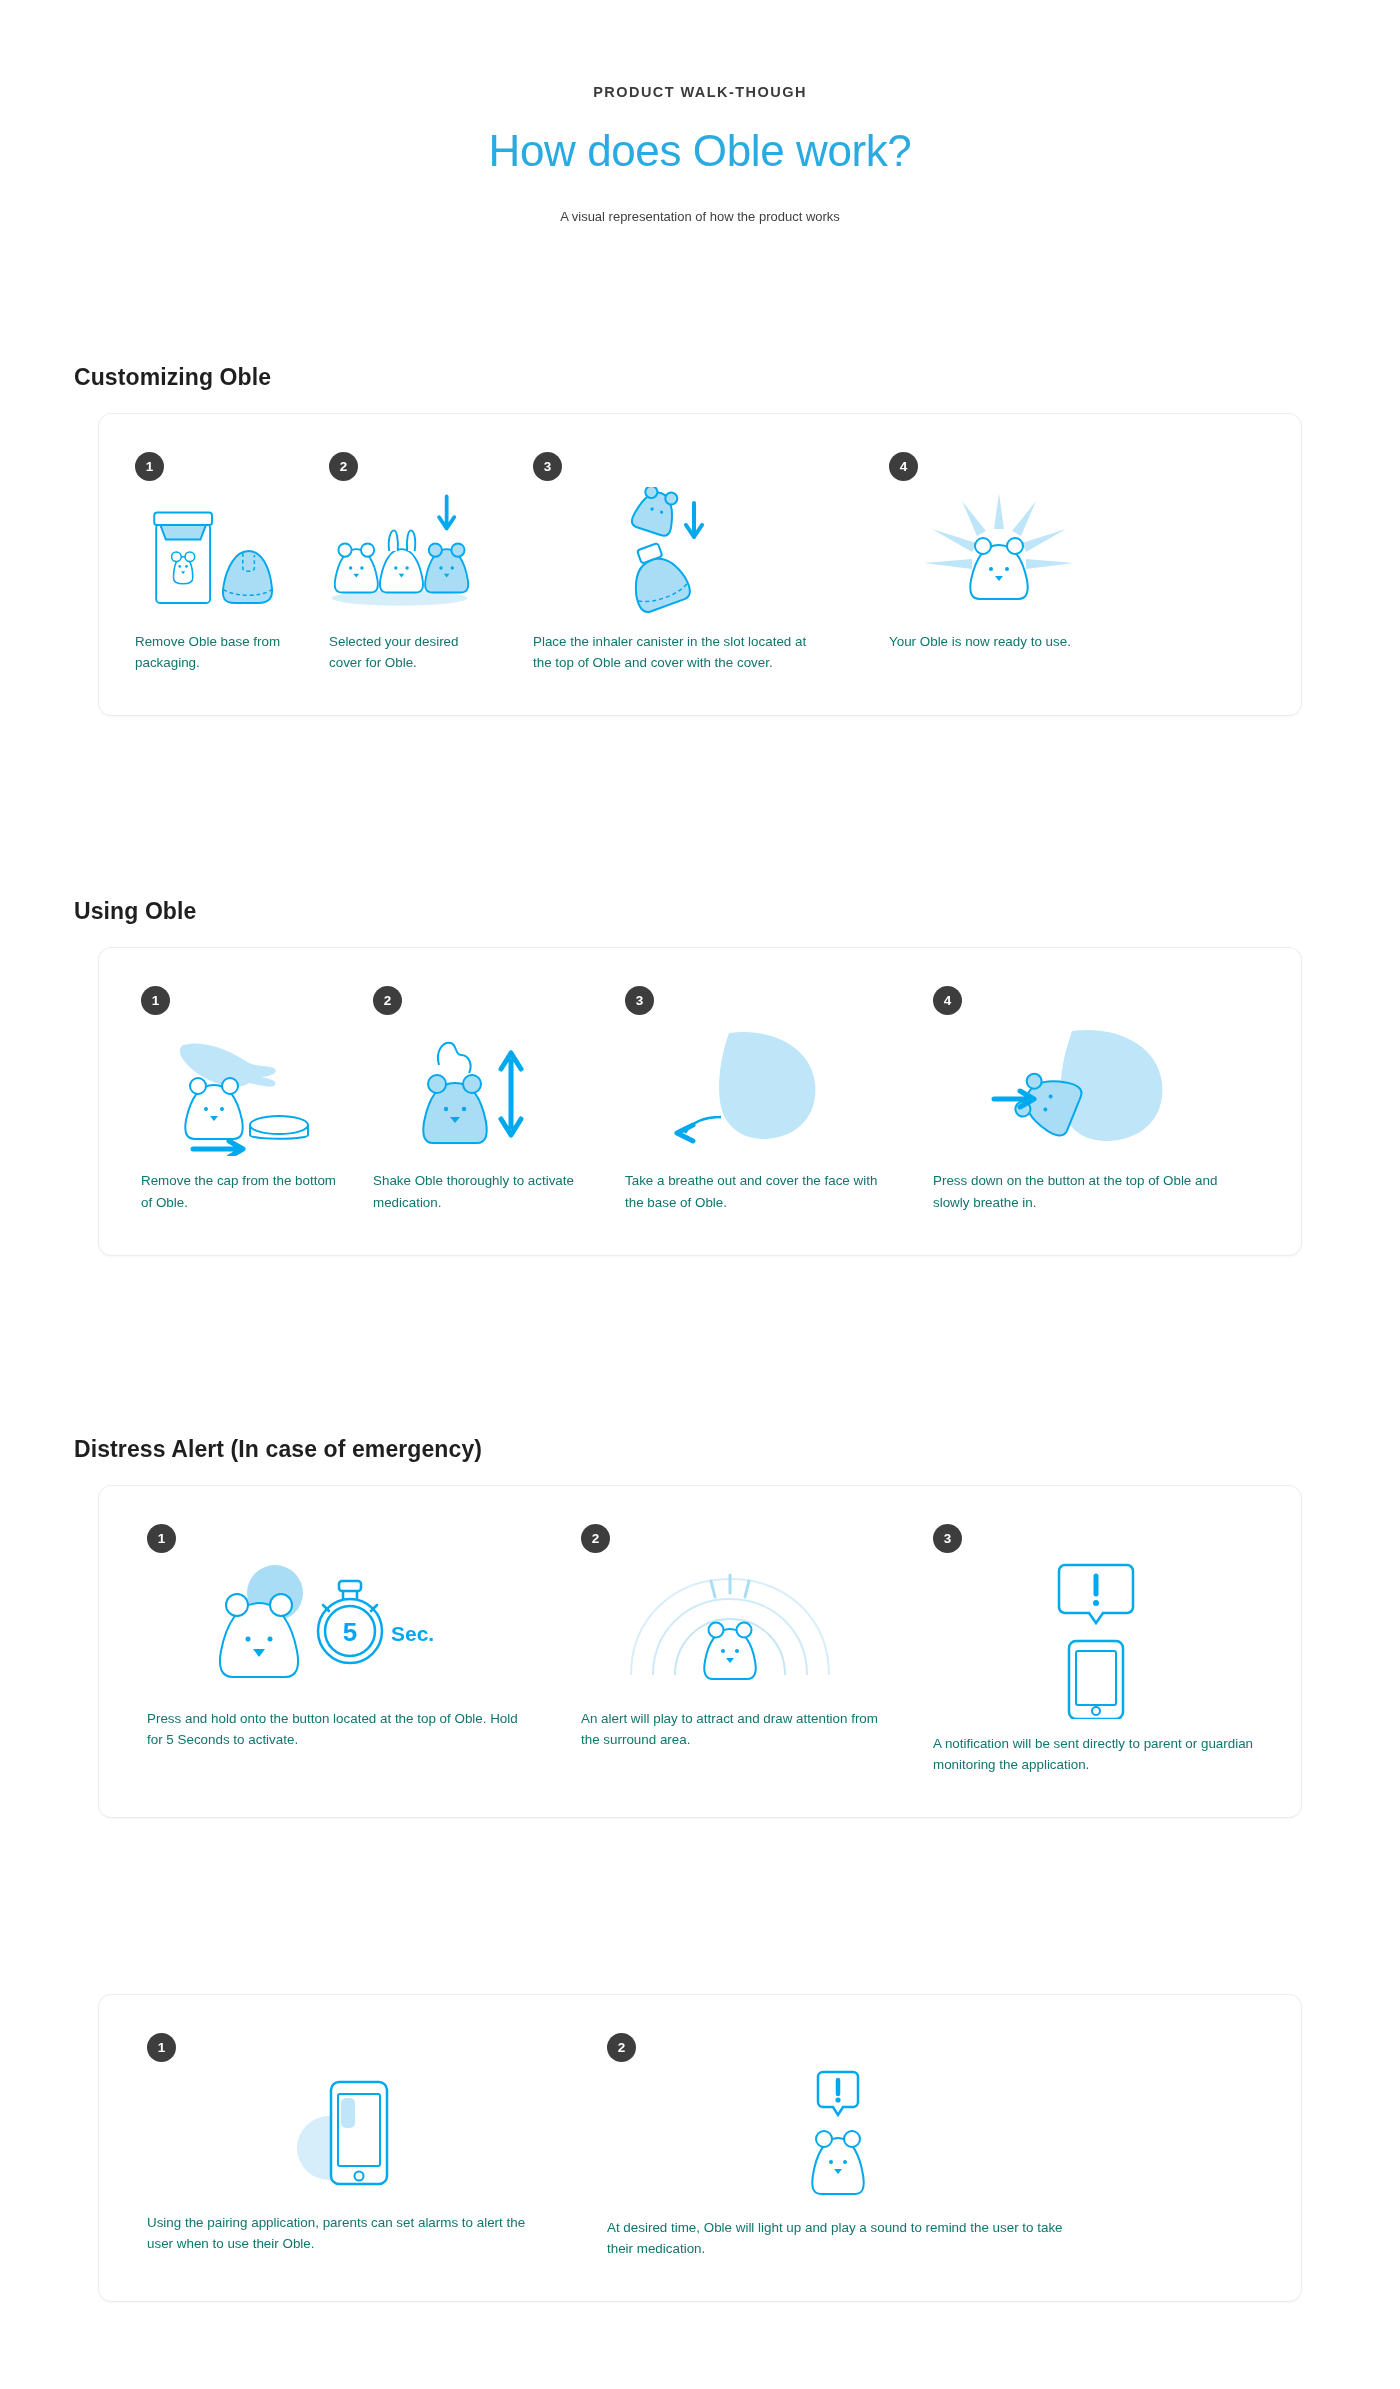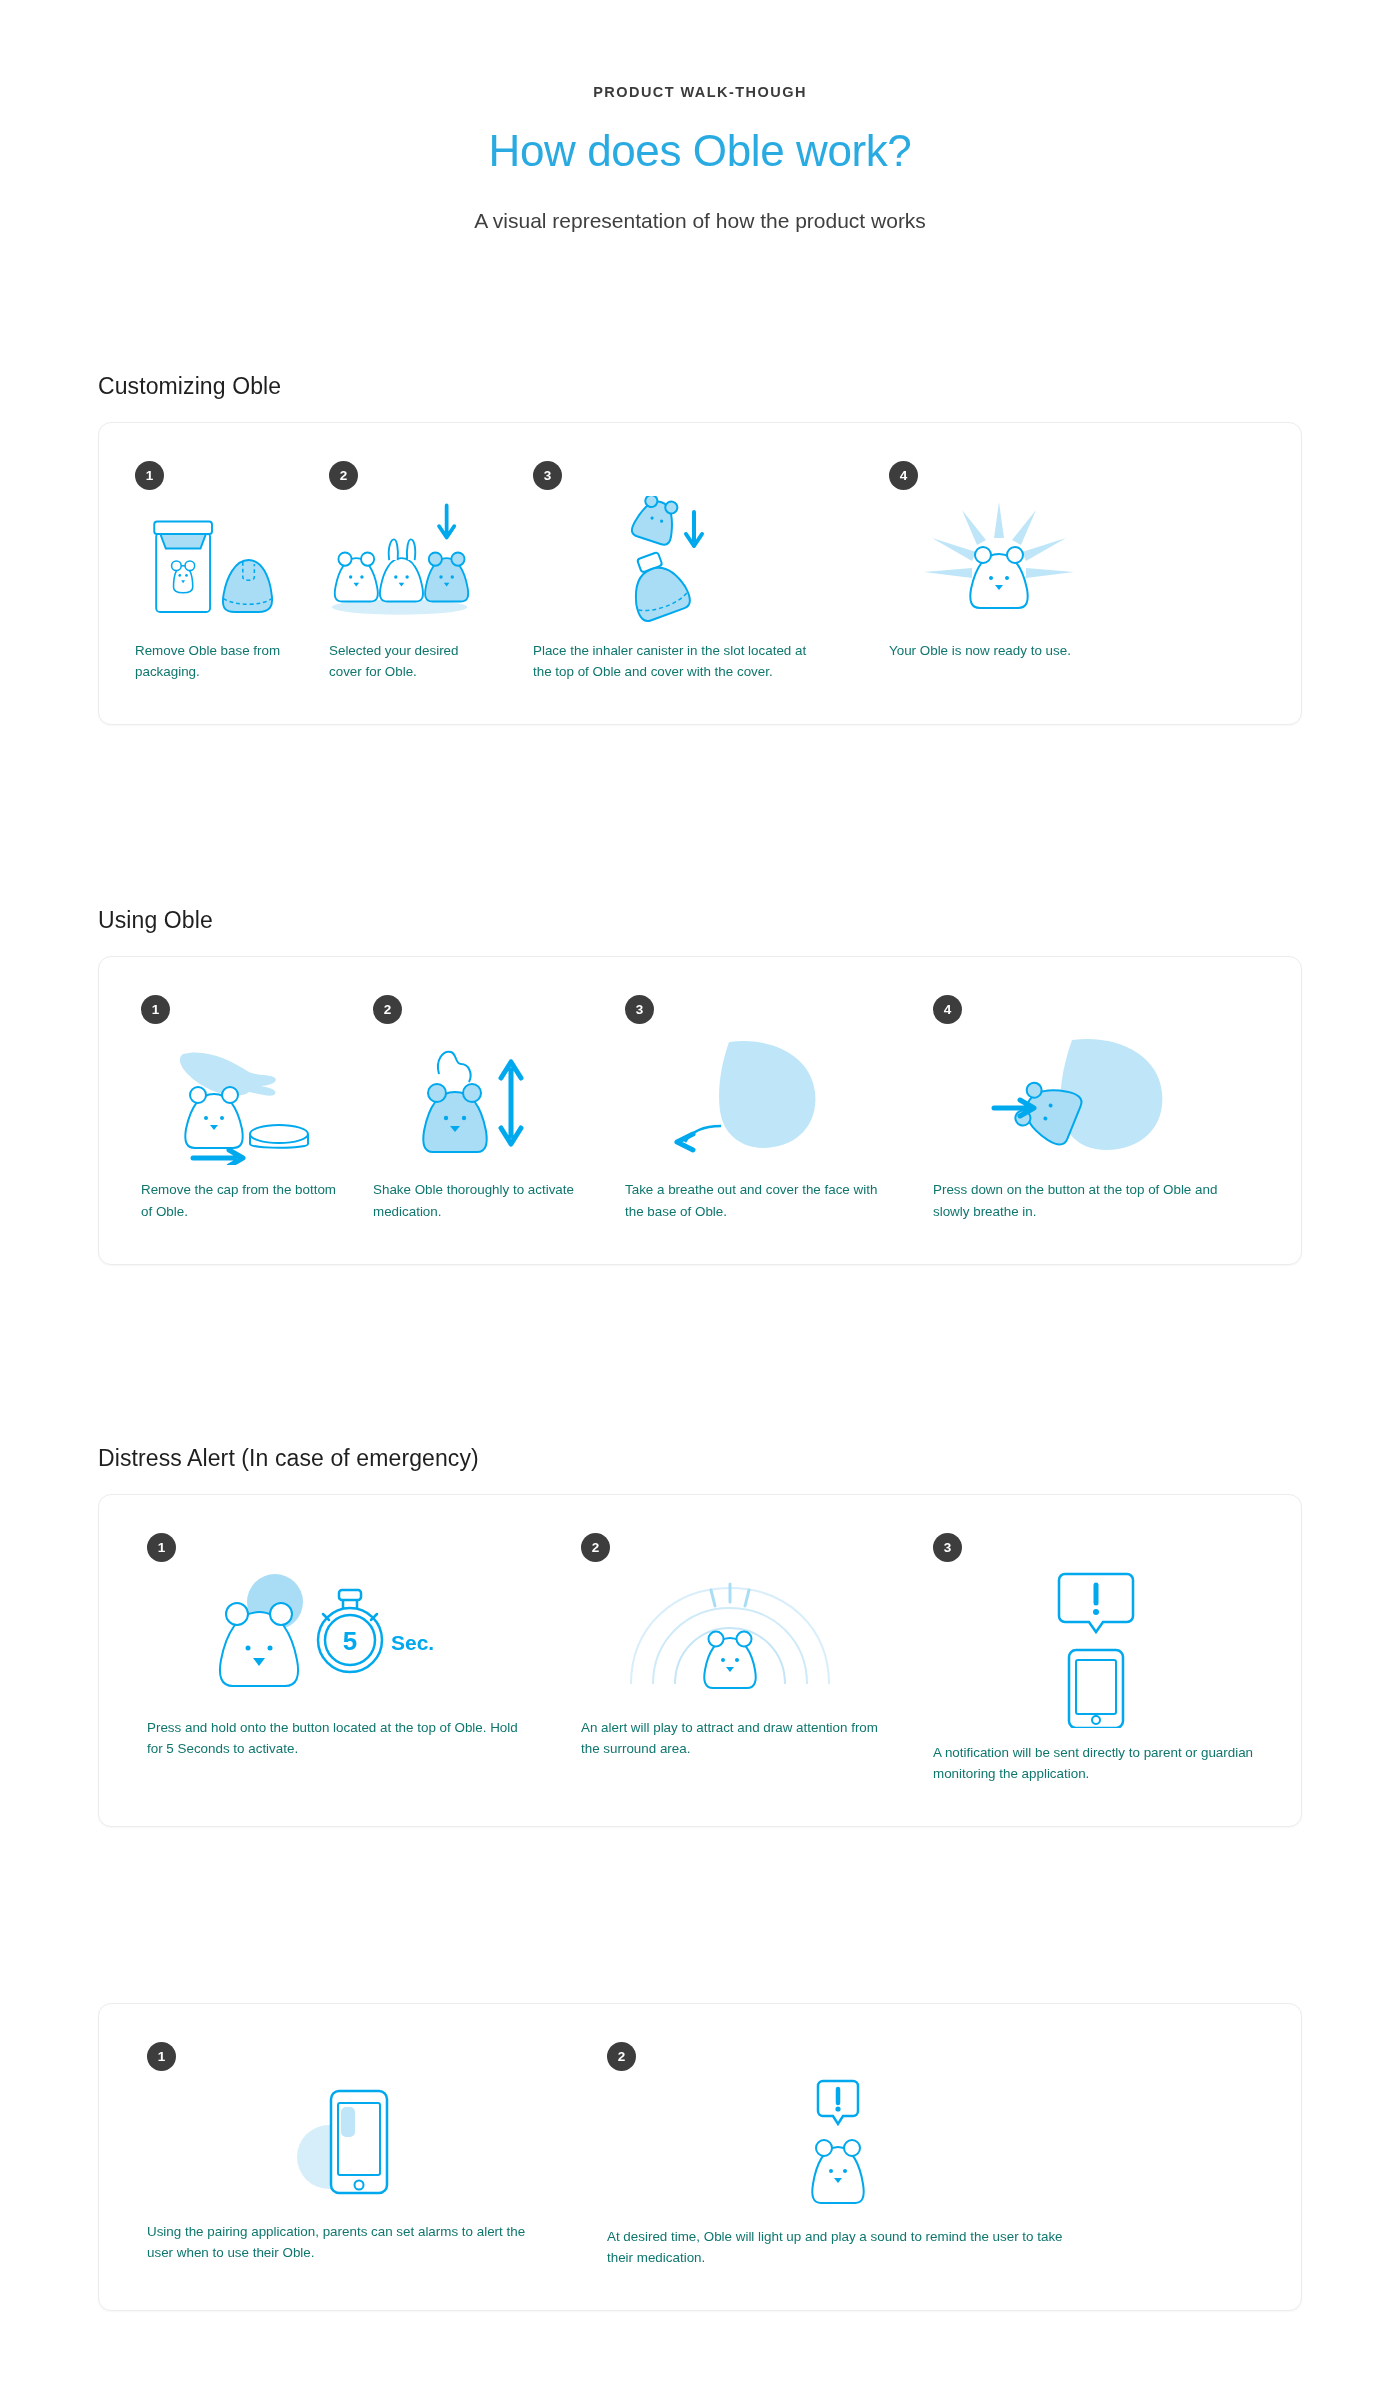--- a/index.html
+++ b/index.html
@@ -32,32 +32,32 @@
   }
   .hero-title {
     margin-top: 26px;
     font-size: 44px;
     font-weight: 400;
     color: #29abe2;
     letter-spacing: -0.4px;
   }
   .hero-sub {
     margin-top: 33px;
-    font-size: 21px;
+    font-size: 13px;
     color: #3f3f3f;
     font-weight: 400;
   }
 
   
   .section { margin-top: 0; }
   .section-title {
     font-size: 23px;
-    font-weight: 400;
+    font-weight: 700;
     color: #1f1f1f;
-    margin: 0 0 22px 98px;
+    margin: 0 0 22px 74px;
     letter-spacing: 0.1px;
   }
   .card {
     margin: 0 98px;
     border: 1px solid #ececec;
     border-radius: 13px;
     background: #ffffff;
     box-shadow: 0 1px 2px rgba(0,0,0,0.035);
   }
   .steps {

